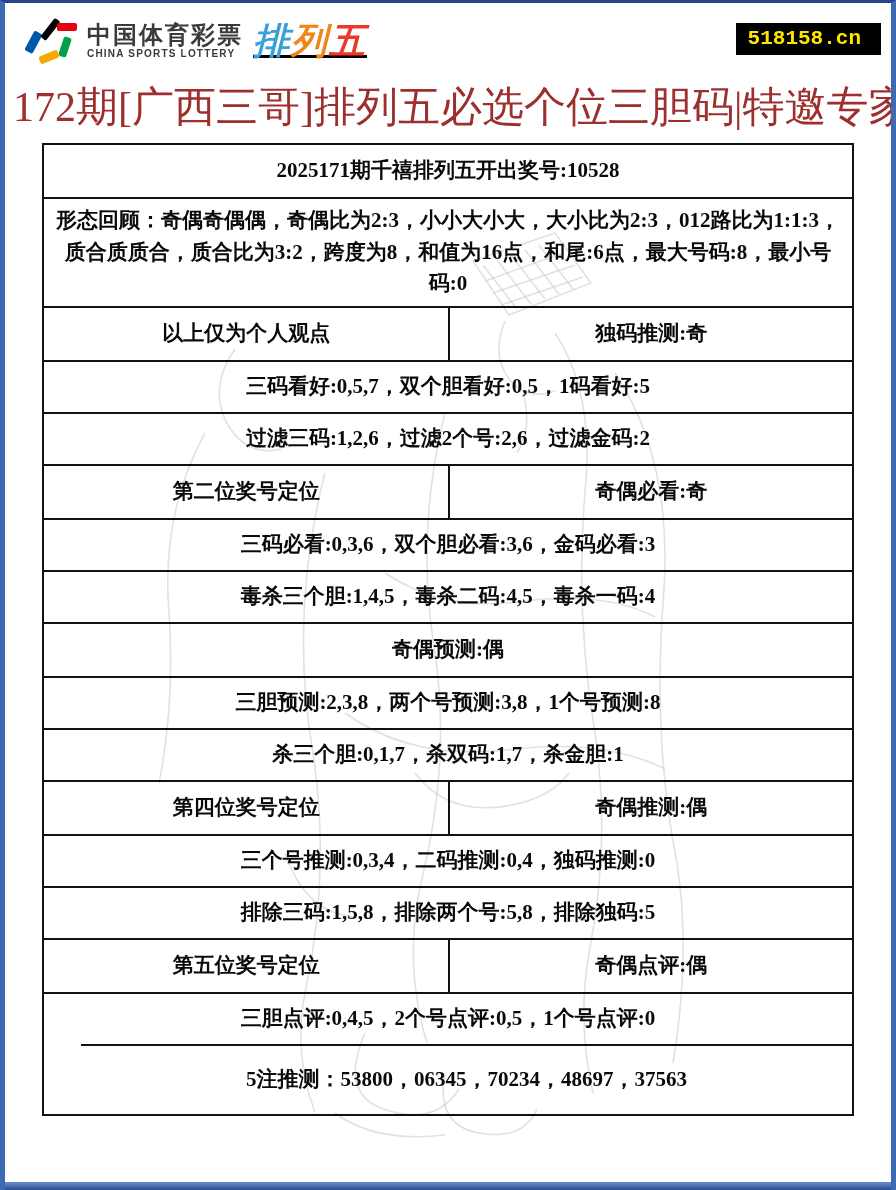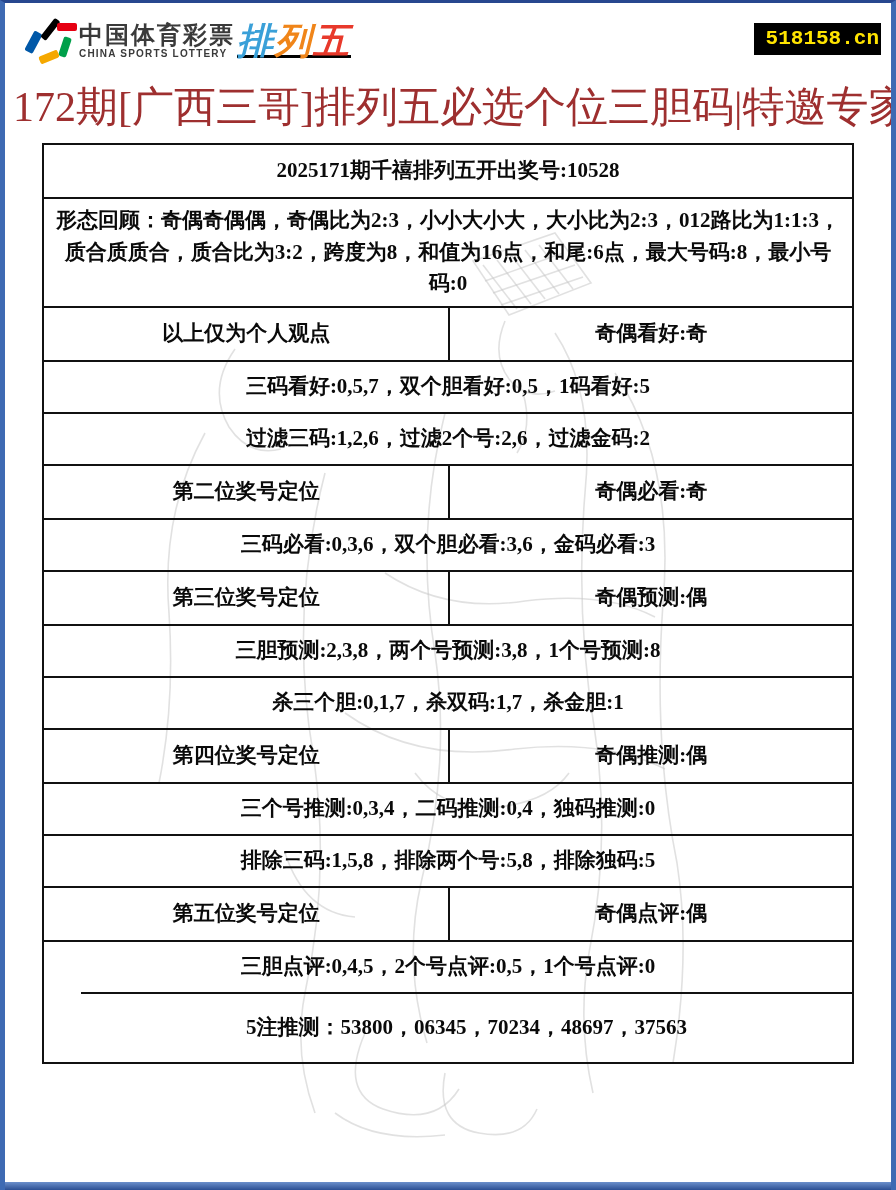--- a/index.html
+++ b/index.html
@@ -22,33 +22,33 @@
     position:absolute; left:80px; top:150px;
     width:730px; height:1010px;
     z-index:0; pointer-events:none;
   }
   .sketch path, .sketch line, .sketch ellipse {
     stroke:#c9c9c9; stroke-width:1.6; fill:none; opacity:.55;
   }
 
   
   .header { position:relative; z-index:2; height:70px; padding:12px 0 0 20px; }
-  .brand { display:flex; align-items:center; }
+  .brand { display:flex; align-items:center; gap:8px; }
   .brand-text { line-height:1; }
   .brand-cn { font-family:"Liberation Sans","DejaVu Sans",sans-serif; font-weight:700; font-size:24px; color:#3a3a3a; letter-spacing:2px; }
   .brand-en { font-family:"Liberation Sans","DejaVu Sans",sans-serif; font-weight:700; font-size:10px; color:#3a3a3a; letter-spacing:1.2px; margin-top:2px; }
   .game-name { font-family:"Liberation Sans","DejaVu Sans",sans-serif; font-weight:900; font-size:36px; font-style:italic; letter-spacing:2px; margin-left:2px;text-decoration:underline; }
   .gc0 { color:#3aa0d8; } .gc1 { color:#f08519; } .gc2 { color:#e8392b; }
 
   .badge {
     position:absolute; top:20px; right:10px;
     background:#000000; color:#ffe400;
     font-family:"Liberation Mono","DejaVu Sans Mono",monospace;
     font-weight:700; font-size:21px;
-    padding:4px 2px 5px 12px;
+    padding:4px 20px 5px 12px;
   }
 
   
   .title {
     position:relative; z-index:2;
     margin:6px 8px 8px 8px;
     text-align:center;
     font-size:42px; font-weight:500;
     color:#9e2f2f; letter-spacing:0px;
     white-space:nowrap;
@@ -152,21 +152,21 @@
 
     <div class="t-row two-line">
       <span>形态回顾：奇偶奇偶偶，奇偶比为2:3，小小大小大，大小比为2:3，012路比为1:1:3，质合质质合，质合比为3:2，跨度为8，和值为16点，和尾:6点，最大号码:8，最小号码:0</span>
     </div>
 
     <div class="t-row split">
       <div class="cell cell-left">
           <span>以上仅为个人观点</span>
         </div>
       <div class="cell cell-right">
-          <span>奇偶看好:奇</span>
+          <span>独码推测:奇</span>
         </div>
     </div>
 
     <div class="t-row">
       <span>三码看好:0,5,7，双个胆看好:0,5，1码看好:5</span>
     </div>
 
     <div class="t-row">
       <span>过滤三码:1,2,6，过滤2个号:2,6，过滤金码:2</span>
     </div>
@@ -177,25 +177,25 @@
         </div>
       <div class="cell cell-right">
           <span>奇偶必看:奇</span>
         </div>
     </div>
 
     <div class="t-row">
       <span>三码必看:0,3,6，双个胆必看:3,6，金码必看:3</span>
     </div>
 
-
-    <div class="t-row split">
-      <div class="cell cell-left">
-          <span>第三位奖号定位</span>
-        </div>
+    <div class="t-row">
+      <span>毒杀三个胆:1,4,5，毒杀二码:4,5，毒杀一码:4</span>
+    </div>
+
+    <div class="t-row split">
       <div class="cell cell-right">
           <span>奇偶预测:偶</span>
         </div>
     </div>
 
     <div class="t-row">
       <span>三胆预测:2,3,8，两个号预测:3,8，1个号预测:8</span>
     </div>
 
     <div class="t-row">

